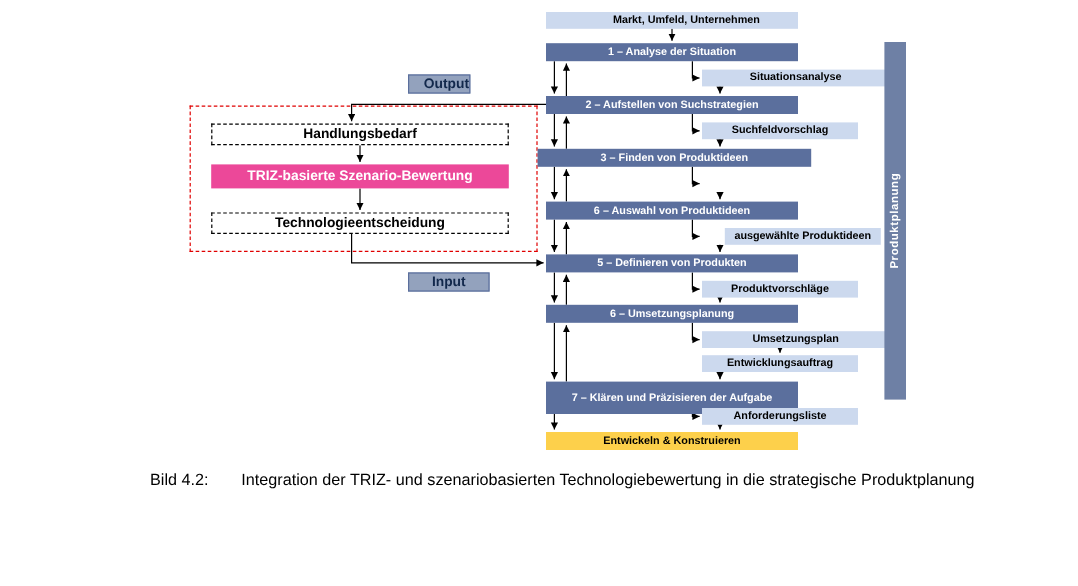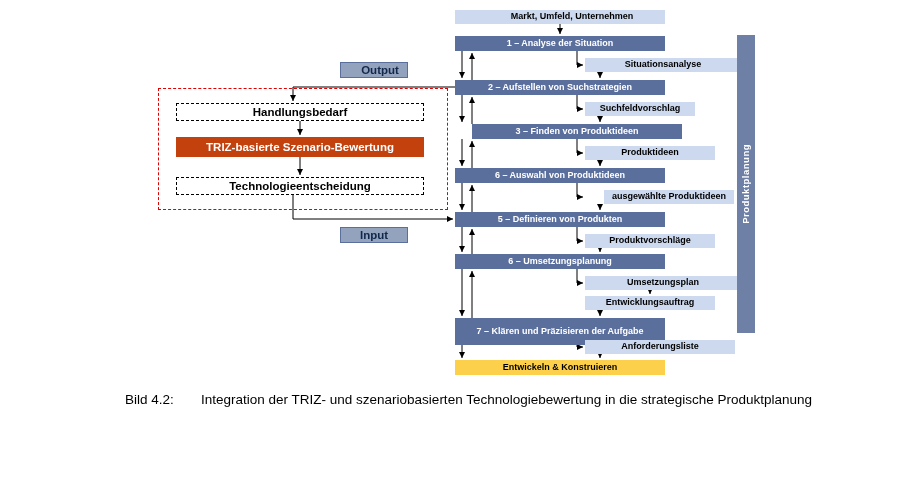--- a/index.html
+++ b/index.html
@@ -7,21 +7,21 @@
         font-family:"Liberation Sans","DejaVu Sans",sans-serif;}
   .abs{position:absolute;box-sizing:border-box;}
   .box{display:flex;align-items:center;justify-content:center;text-align:center;line-height:1.05;}
   .dark{background:#5b6f9d;color:#ffffff;font-weight:bold;font-size:9px;}
   .light{background:#ccd9ee;color:#000000;font-weight:bold;font-size:9px;}
   .yellow{background:#fdd04b;color:#000000;font-weight:bold;font-size:9px;}
   .vbar{background:#6e80a5;color:#ffffff;}
   .vbar span{writing-mode:vertical-rl;transform:rotate(180deg);font-weight:bold;font-size:9.5px;letter-spacing:0.5px;}
   .io{background:#93a2bd;border:1px solid #5b6f9d;color:#12284b;font-weight:bold;font-size:11.5px;}
   .panel-dashed{background:#ffffff;border:1.5px dashed #000000;color:#000000;font-weight:bold;font-size:11.5px;}
-  .triz-red{background:#c2410c;color:#ffffff;font-weight:bold;font-size:11.5px;}
+  .triz-red{background:#ec4899;color:#ffffff;font-weight:bold;font-size:11.5px;}
   .red-frame{border:1.5px dashed #e00000;background:transparent;}
   .arrows{position:absolute;left:0;top:0;pointer-events:none;}
   .caption{position:absolute;left:125px;top:390px;display:flex;font-size:13.5px;color:#000;line-height:1.45;}
   .caption .lbl{width:76px;flex:0 0 auto;}
   .caption .txt{width:622px;text-align:justify;}
 </style>
 </head>
 <body>
 
 <div class="page">
@@ -69,55 +69,54 @@
 
       <path d="M455,87 H293 V101" marker-end="url(#arrh)"></path>
 
       <path d="M293,195 V219 H453" marker-end="url(#arrh)"></path>
 
       <path d="M300,121 V135" marker-end="url(#arrh)"></path>
       <path d="M300,157 V175" marker-end="url(#arrh)"></path>
     </g>
   </svg>
 
-  <div class="abs box io" style="left:340px;top:62px;width:68px;height:16px;padding-left:12px;">Output</div>
+  <div class="abs box io" style="left:340px;top:62px;width:52px;height:16px;padding-left:12px;">Output</div>
 
   <div class="abs red-frame" style="left:158px;top:88px;width:290px;height:122px;"></div>
 
   <div class="abs box panel-dashed" style="left:176px;top:103px;width:248px;height:18px;">Handlungsbedarf</div>
 
   <div class="abs box triz-red" style="left:176px;top:137px;width:248px;height:20px;">TRIZ-basierte Szenario-Bewertung</div>
 
   <div class="abs box panel-dashed" style="left:176px;top:177px;width:248px;height:18px;">Technologieentscheidung</div>
 
   <div class="abs box io" style="left:340px;top:227px;width:68px;height:16px;">Input</div>
 
   <div class="abs box light" style="left:455px;top:10px;width:210px;height:14px;padding-left:24px;">Markt, Umfeld, Unternehmen</div>
 
   <div class="abs box dark" style="left:455px;top:36px;width:210px;height:15px;">1 – Analyse der Situation</div>
   <div class="abs box light" style="left:585px;top:58px;width:156px;height:14px;">Situationsanalyse</div>
 
   <div class="abs box dark" style="left:455px;top:80px;width:210px;height:15px;">2 – Aufstellen von Suchstrategien</div>
-  <div class="abs box light" style="left:585px;top:102px;width:110px;height:14px;">Suchfeldvorschlag</div>
+  <div class="abs box light" style="left:585px;top:102px;width:130px;height:14px;">Suchfeldvorschlag</div>
 
-  <div class="abs box dark" style="left:472px;top:124px;width:210px;height:15px;">3 – Finden von Produktideen</div>
-  <div class="abs box light" style="left:585px;top:146px;width:130px;height:14px;">Produktideen</div>
+  <div class="abs box dark" style="left:448px;top:124px;width:228px;height:15px;">3 – Finden von Produktideen</div>
 
   <div class="abs box dark" style="left:455px;top:168px;width:210px;height:15px;">6 – Auswahl von Produktideen</div>
   <div class="abs box light" style="left:585px;top:190px;width:130px;height:14px;margin-left:19px;">ausgewählte Produktideen</div>
 
   <div class="abs box dark" style="left:455px;top:212px;width:210px;height:15px;">5 – Definieren von Produkten</div>
   <div class="abs box light" style="left:585px;top:234px;width:130px;height:14px;">Produktvorschläge</div>
 
   <div class="abs box dark" style="left:455px;top:254px;width:210px;height:15px;">6 – Umsetzungsplanung</div>
   <div class="abs box light" style="left:585px;top:276px;width:156px;height:14px;">Umsetzungsplan</div>
   <div class="abs box light" style="left:585px;top:296px;width:130px;height:14px;">Entwicklungsauftrag</div>
 
   <div class="abs box dark" style="left:455px;top:318px;width:210px;height:27px;">7 – Klären und Präzisieren der Aufgabe</div>
-  <div class="abs box light" style="left:585px;top:340px;width:150px;height:14px;">Anforderungsliste</div>
+  <div class="abs box light" style="left:585px;top:340px;width:130px;height:14px;">Anforderungsliste</div>
 
   <div class="abs box yellow" style="left:455px;top:360px;width:210px;height:15px;">Entwickeln &amp; Konstruieren</div>
 
   <div class="abs box vbar" style="left:737px;top:35px;width:18px;height:298px;">
     <span>Produktplanung</span>
   </div>
 
   <div class="caption">
     <div class="lbl">Bild 4.2:</div>
     <div class="txt">Integration der TRIZ- und szenariobasierten Technologiebewertung in die strategische Produktplanung</div>

